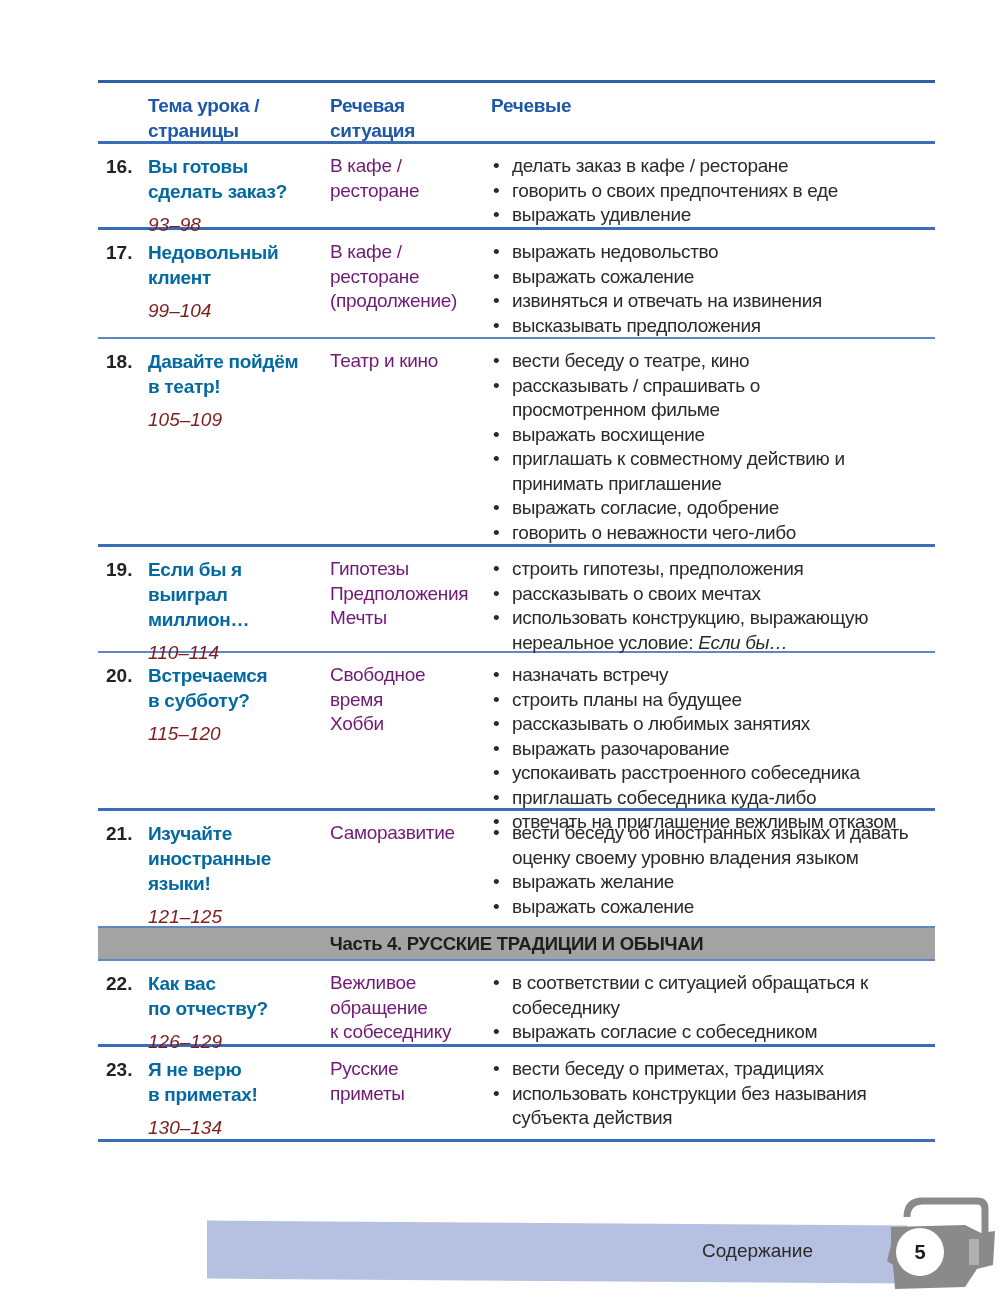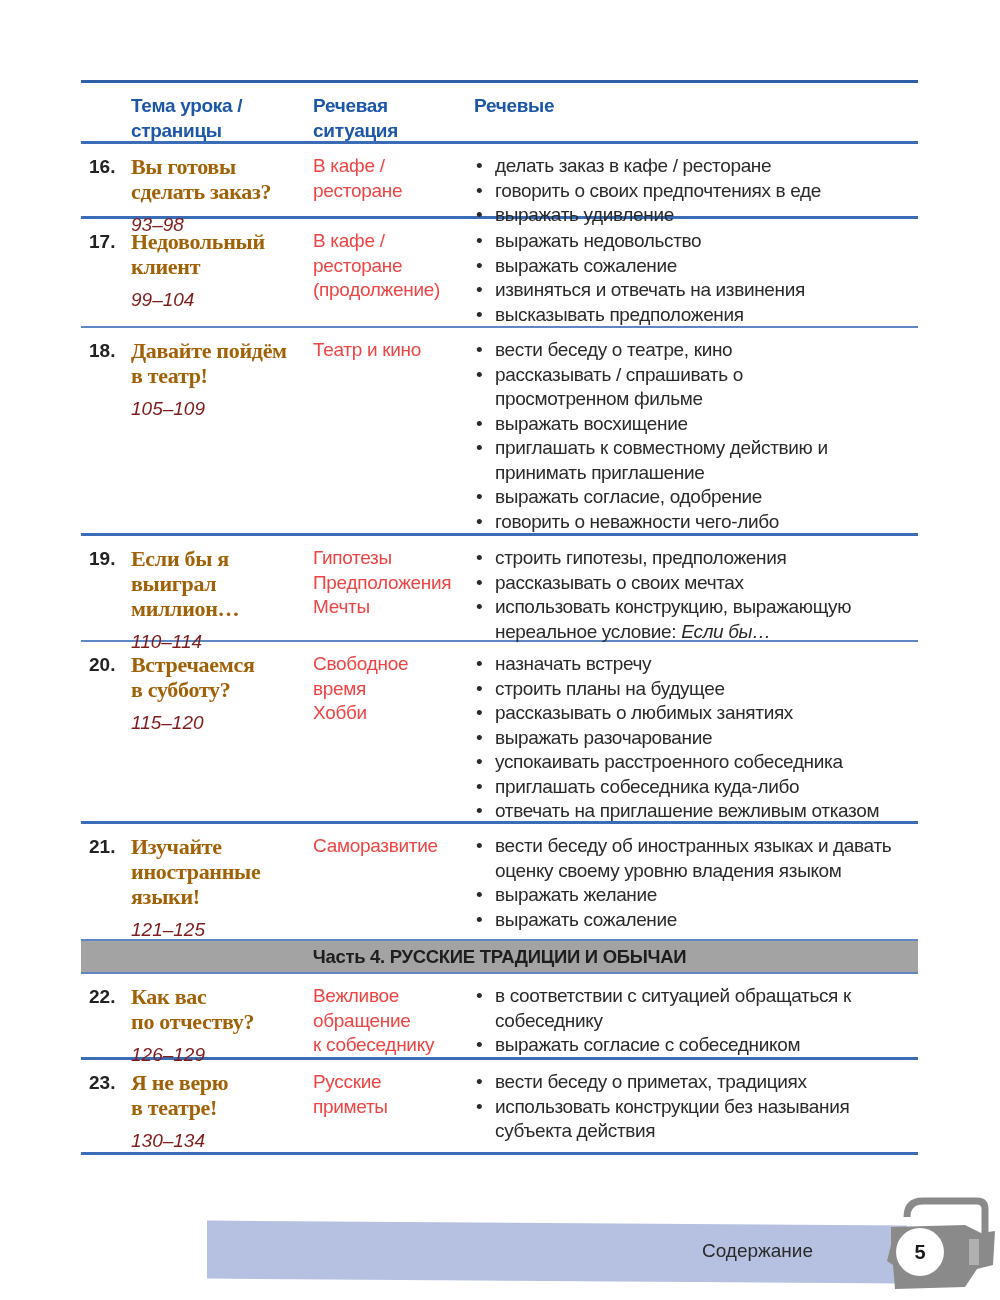--- a/index.html
+++ b/index.html
@@ -1,35 +1,35 @@
 <!DOCTYPE html>
 <html><head>
   <meta charset="utf-8">
   <style>
     * { box-sizing: border-box; margin: 0; padding: 0; }
     html, body { width: 1000px; height: 1300px; background: #ffffff; overflow: hidden; }
     body { position: relative; font-family: "Liberation Sans", sans-serif; color: #222222; }
 
-    .table { position: absolute; left: 81px; top: 80px; width: 837px; }
+    .table { position: absolute; left: 98px; top: 80px; width: 837px; }
     .rule-top { height: 3px; background: #2f5fa7; }
     .rule { height: 3px; background: #3a6db5; }
     .rule-thin { height: 2px; background: #5f87c4; }
 
     .header { display: flex; height: 58px; padding-top: 10px; }
     .header .h { color: #1d57a8; font-weight: bold; font-size: 19px; line-height: 25px; letter-spacing: -0.3px; }
     .c1 { width: 232px; padding-left: 50px; flex: none; }
     .c2 { width: 161px; flex: none; }
     .c3 { flex: 1; }
 
     .row { display: flex; padding-top: 10px; }
     .num { display: inline-block; width: 42px; margin-left: 8px; font-weight: bold; font-size: 19px; line-height: 25px; }
     .c1r { width: 232px; flex: none; display: flex; }
-    .topic { font-weight: bold; font-size: 22px; line-height: 25px; letter-spacing: -0.3px; color: #a16207; font-family: Liberation Serif, serif; }
+    .topic { font-weight: bold; font-size: 19px; line-height: 25px; letter-spacing: -0.3px; color: #0369a1; }
     .pages { font-style: italic; color: #7f1d1d; font-size: 19px; line-height: 25px; margin-top: 8px; }
-    .sit { width: 161px; flex: none; font-size: 19px; line-height: 24.5px; letter-spacing: -0.3px; color: #ef4444; }
+    .sit { width: 161px; flex: none; font-size: 19px; line-height: 24.5px; letter-spacing: -0.3px; color: #701a75; }
     .skills { flex: 1; list-style: none; font-size: 19px; line-height: 24.5px; letter-spacing: -0.35px; color: #2a2a2a; }
     .skills li { position: relative; padding-left: 21px; }
     .skills li::before { content: "•"; position: absolute; left: 2px; top: 0; color: #2a2a2a; }
     .skills li .it { font-style: italic; }
 
     .section { background: #a3a3a3; height: 31px; display: flex; align-items: center; justify-content: center; font-weight: bold; font-size: 18.5px; letter-spacing: -0.3px; color: #1e1e1e; }
 
     .footer-band { position: absolute; left: 207px; top: 1223px; width: 700px; height: 58px; background: #b6c1e1; transform: skewY(0.4deg); }
     .footer-label { position: absolute; left: 702px; top: 1240px; font-size: 19px; color: #2a2a2a; }
     .footer-icon { position: absolute; left: 885px; top: 1195px; width: 112px; height: 100px; }
@@ -49,21 +49,21 @@
     <div class="c2 h">
       <div>Речевая</div>
       <div>ситуация</div>
     </div>
     <div class="c3 h">
       <div>Речевые</div>
     </div>
   </div>
   <div class="rule"></div>
 
-  <div class="row" style="height:72px">
+  <div class="row" style="height:83px">
     <div class="c1r">
       <span class="num">16.</span>
       <div>
         <div class="topic">
           <div>Вы готовы</div>
           <div>сделать заказ?</div>
         </div>
         <div class="pages">93–98</div>
       </div>
     </div>
@@ -147,21 +147,21 @@
       <div>Мечты</div>
     </div>
     <ul class="skills" style="width:420px; flex:none;">
       <li>строить гипотезы, предположения</li>
       <li>рассказывать о своих мечтах</li>
       <li><span>использовать конструкцию, выражающую нереальное условие:</span> <span class="it">Если бы…</span></li>
     </ul>
   </div>
   <div class="rule-thin"></div>
 
-  <div class="row" style="height:179px">
+  <div class="row" style="height:155px">
     <div class="c1r">
       <span class="num">20.</span>
       <div>
         <div class="topic">
           <div>Встречаемся</div>
           <div>в субботу?</div>
         </div>
         <div class="pages">115–120</div>
       </div>
     </div>
@@ -230,21 +230,21 @@
     </ul>
   </div>
   <div class="rule"></div>
 
   <div class="row" style="height:92px">
     <div class="c1r">
       <span class="num">23.</span>
       <div>
         <div class="topic">
           <div>Я не верю</div>
-          <div>в театре!</div>
+          <div>в приметах!</div>
         </div>
         <div class="pages">130–134</div>
       </div>
     </div>
     <div class="sit">
       <div>Русские</div>
       <div>приметы</div>
     </div>
     <ul class="skills" style="width:400px; flex:none;">
       <li>вести беседу о приметах, традициях</li>

